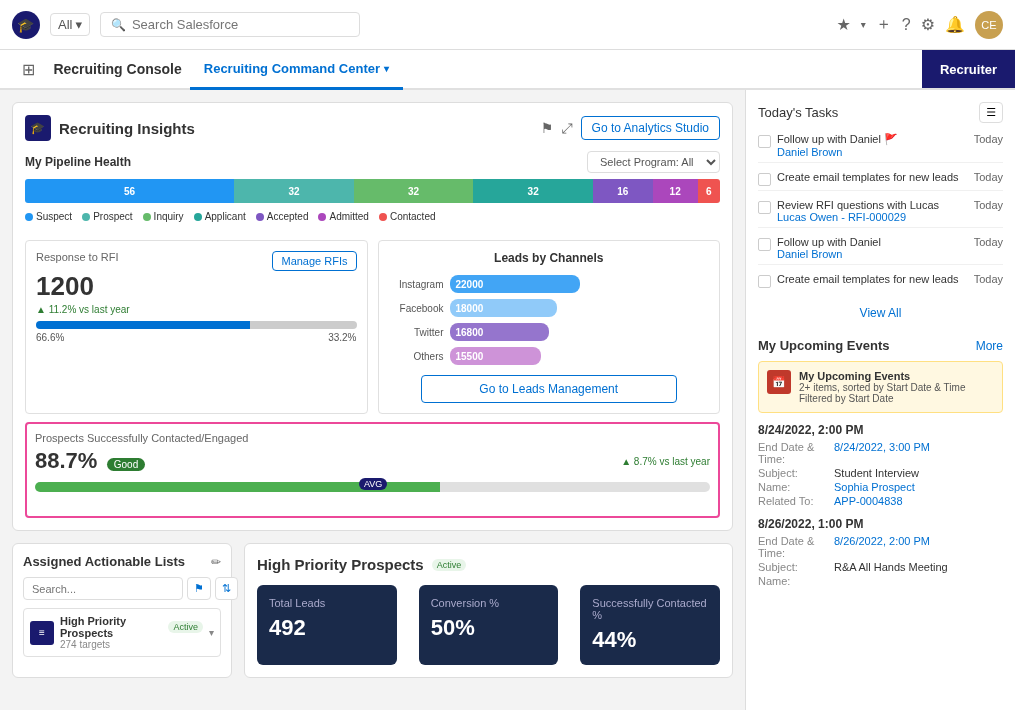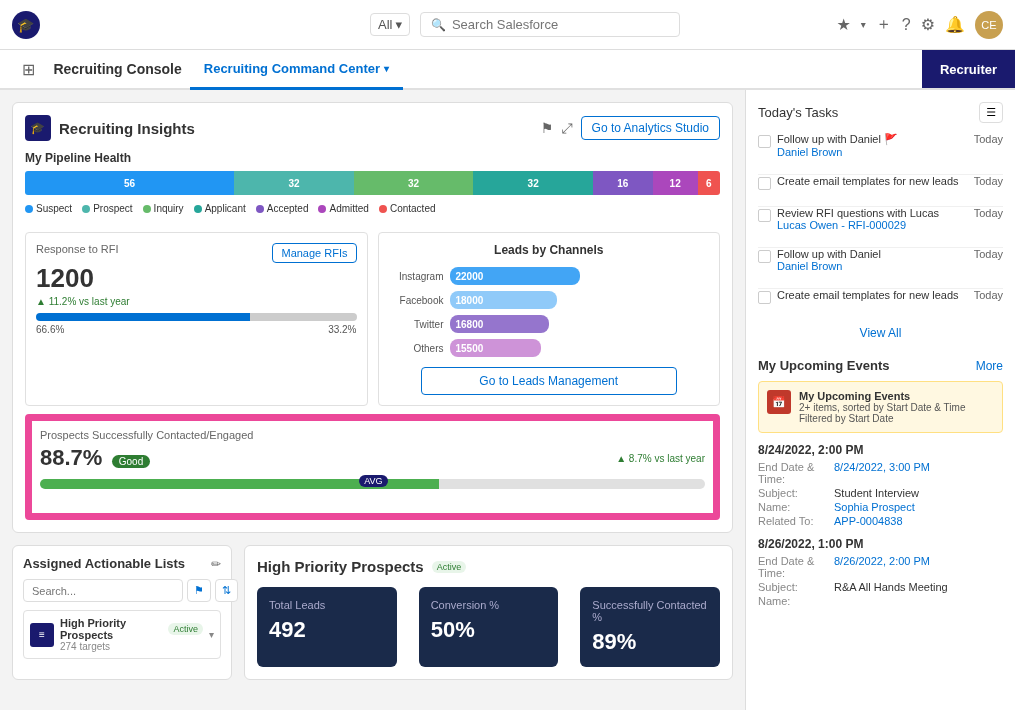--- a/index.html
+++ b/index.html
@@ -1,21 +1,21 @@
 <!DOCTYPE html>
 <html><head>
   <meta charset="utf-8">
   <style>
     * { box-sizing: border-box; margin: 0; padding: 0; }
     body { font-family: -apple-system, BlinkMacSystemFont, 'Segoe UI', sans-serif; background: #f3f3f3; font-size: 12px; color: #333; overflow: hidden; }
 
     
     .top-nav { background: #fff; height: 50px; display: flex; align-items: center; padding: 0 12px; border-bottom: 1px solid #ddd; gap: 10px; }
     .top-nav .logo { width: 28px; height: 28px; background: #1a1a6e; border-radius: 50%; display: flex; align-items: center; justify-content: center; color: #fff; font-size: 14px; flex-shrink: 0; }
-    .top-nav .all-dropdown { display: flex; align-items: center; gap: 3px; font-size: 13px; color: #555; cursor: pointer; border: 1px solid #ddd; border-radius: 4px; padding: 3px 7px; margin-left: 320px; }
+    .top-nav .all-dropdown { display: flex; align-items: center; gap: 3px; font-size: 13px; color: #555; cursor: pointer; border: 1px solid #ddd; border-radius: 4px; padding: 3px 7px; }
     .top-nav .search-bar { flex: 1; max-width: 260px; display: flex; align-items: center; border: 1px solid #ddd; border-radius: 4px; padding: 4px 10px; gap: 6px; background: #fff; }
     .top-nav .search-bar input { border: none; outline: none; font-size: 13px; color: #555; width: 100%; background: transparent; }
     .top-nav .nav-icons { margin-left: auto; display: flex; align-items: center; gap: 10px; }
     .top-nav .nav-icon { font-size: 16px; color: #666; cursor: pointer; }
     .top-nav .avatar { width: 28px; height: 28px; border-radius: 50%; background: #c0a060; display: flex; align-items: center; justify-content: center; font-size: 13px; cursor: pointer; }
 
     
     .app-bar { background: #fff; height: 40px; display: flex; align-items: stretch; border-bottom: 2px solid #e0e0e0; padding-left: 12px; }
     .app-bar .grid-icon { display: flex; align-items: center; padding: 0 10px; font-size: 16px; color: #666; cursor: pointer; }
     .app-bar .app-title { display: flex; align-items: center; font-size: 14px; font-weight: 600; color: #333; padding: 0 8px; cursor: pointer; }
@@ -100,21 +100,21 @@
     .stat-value { font-size: 22px; font-weight: 700; }
 
     
     .right-panel { width: 270px; background: #fff; border-left: 1px solid #ddd; padding: 12px; overflow-y: auto; display: flex; flex-direction: column; gap: 12px; flex-shrink: 0; }
 
     
     .tasks-card { }
     .tasks-header { display: flex; align-items: center; justify-content: space-between; margin-bottom: 10px; }
     .tasks-title { font-size: 13px; font-weight: 400; }
     .tasks-icon-btn { border: 1px solid #ddd; border-radius: 4px; padding: 3px 6px; background: #fff; cursor: pointer; font-size: 11px; }
-    .task-item { display: flex; gap: 6px; align-items: flex-start; padding-bottom: 16px; border-bottom: 1px solid #f0f0f0; }
+    .task-item { display: flex; gap: 6px; margin-bottom: 8px; align-items: flex-start; padding-bottom: 4px; border-bottom: 1px solid #f0f0f0; }
     .task-item:last-of-type { border-bottom: none; }
     .task-check { width: 13px; height: 13px; border: 1px solid #ccc; border-radius: 2px; flex-shrink: 0; margin-top: 2px; cursor: pointer; }
     .task-content { flex: 1; }
     .task-text { font-size: 11px; color: #333; }
     .task-link { font-size: 11px; color: #0070d2; }
     .task-date { font-size: 11px; color: #666; margin-left: auto; flex-shrink: 0; }
     .flag-icon { color: #c00; font-size: 11px; }
     .view-all-btn { display: block; text-align: center; color: #0070d2; font-size: 12px; cursor: pointer; padding: 6px; }
 
     
@@ -181,20 +181,23 @@
         <div class="insights-actions">
           <button class="icon-btn">⚑</button>
           <button class="icon-btn">⤢</button>
           <button class="analytics-btn">Go to Analytics Studio</button>
         </div>
       </div>
 
       <div>
         <div class="section-label">
           <span>My Pipeline Health</span>
+          <select class="select-program">
+            <option>Select Program: All</option>
+          </select>
         </div>
         <div class="pipeline-bar">
           <div class="seg" style="background:#2196f3;flex:28">56</div>
           <div class="seg" style="background:#4db6ac;flex:16">32</div>
           <div class="seg" style="background:#66bb6a;flex:16">32</div>
           <div class="seg" style="background:#26a69a;flex:16">32</div>
           <div class="seg" style="background:#7e57c2;flex:8">16</div>
           <div class="seg" style="background:#ab47bc;flex:6">12</div>
           <div class="seg" style="background:#ef5350;flex:3">6</div>
         </div>
@@ -268,21 +271,21 @@
             </div>
             <div class="bar-chart-row">
               <span class="bar-chart-label">Others</span>
               <div class="bar-chart-bar" style="background:#ce93d8;width:91px;">15500</div>
             </div>
           </div>
           <button class="go-leads-btn">Go to Leads Management</button>
         </div>
       </div>
 
-      <div style="margin-top:8px;padding:8px;border:7px solid #ec4899;border-radius:4px;">
+      <div style="margin-top:8px;padding:8px;border:2px solid #ec4899;border-radius:4px;">
         <div class="prospects-label">Prospects Successfully Contacted/Engaged</div>
         <div style="display:flex;align-items:center;justify-content:space-between;">
           <div>
             <span class="big-percent">88.7%</span>
             <span class="good-badge">Good</span>
           </div>
           <span class="growth-small">▲ 8.7% vs last year</span>
         </div>
         <div class="gauge-bar-container">
           <div style="height:10px;border-radius:5px;background:linear-gradient(to right,#4caf50 60%,#e0e0e0 60%);margin-bottom:16px;"></div>
@@ -325,21 +328,21 @@
           <div class="stat-card">
             <div class="stat-label">Total Leads</div>
             <div class="stat-value">492</div>
           </div>
           <div class="stat-card">
             <div class="stat-label">Conversion %</div>
             <div class="stat-value">50%</div>
           </div>
           <div class="stat-card">
             <div class="stat-label">Successfully Contacted %</div>
-            <div class="stat-value">89%</div>
+            <div class="stat-value">44%</div>
           </div>
         </div>
       </div>
     </div>
   </div>
 
   <div class="right-panel">
 
     <div class="tasks-card">
       <div class="tasks-header">

